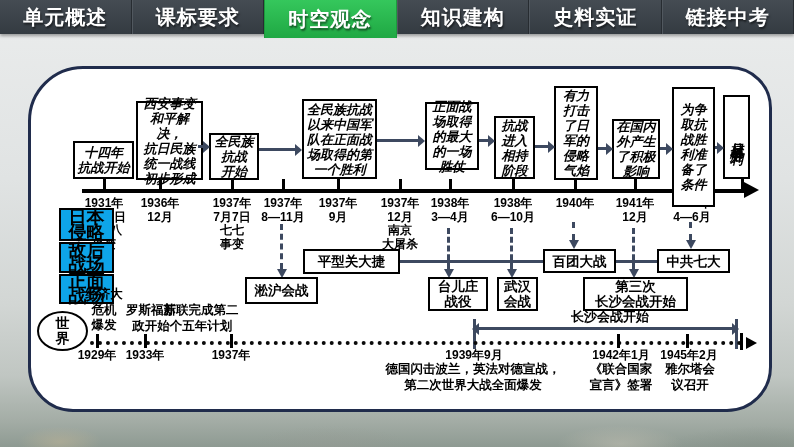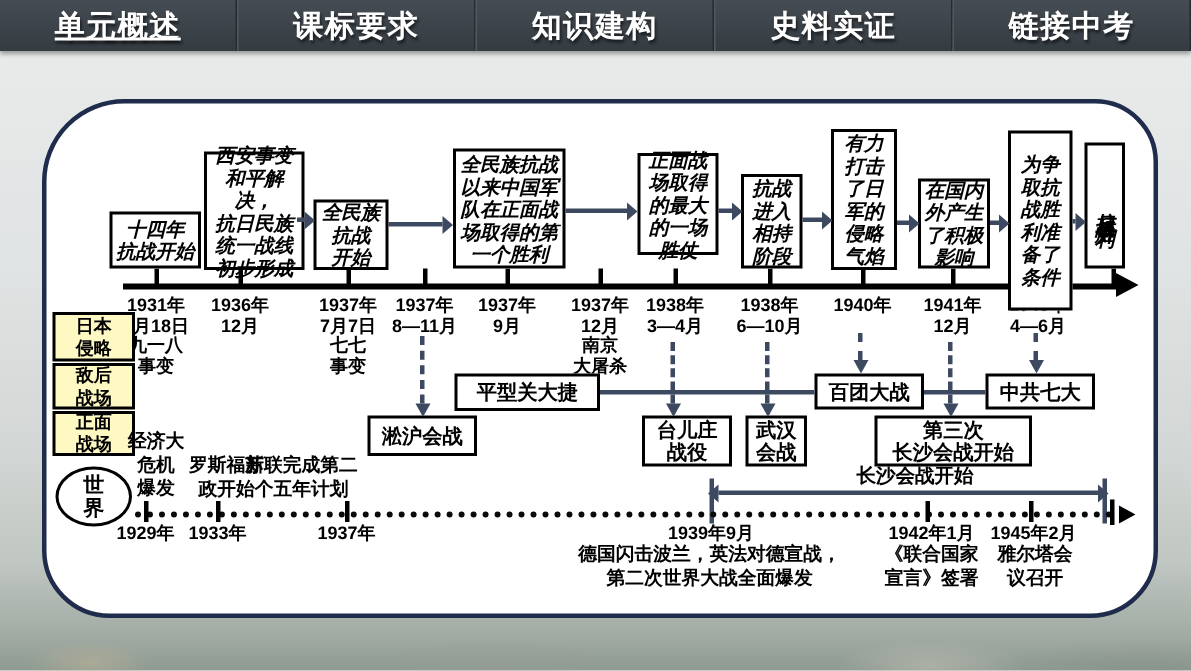--- a/index.html
+++ b/index.html
@@ -7,21 +7,21 @@
   body {
     position:relative;
     font-family:"Liberation Sans","DejaVu Sans",sans-serif;
     background:linear-gradient(180deg,#e9ebeb 6%,#e0e3e3 40%,#d2d6d4 68%,#c0c6c2 84%,#a4ada6 94%,#8e9a92 100%);
   }
   .pre { white-space:pre-line; }
 
   
   .tabbar{position:absolute;left:0;top:0;width:794px;height:34px;background:#3a4147;display:flex;z-index:30;box-shadow:0 2px 3px rgba(0,0,0,.35);}
   .tab{flex:1;height:34px;display:flex;align-items:center;justify-content:center;color:#fff;font-size:20px;font-weight:bold;letter-spacing:1px;text-shadow:1px 2px 2px rgba(0,0,0,.55);border-left:1px solid #51585f;border-right:1px solid #272c31;background:linear-gradient(180deg,#454c53,#343b41);cursor:pointer;}
-  .tab:first-child{border-left:none;text-decoration:underline;}
+  .tab:first-child{border-left:none;}
   .tab.active{background:linear-gradient(180deg,#35c75c,#1fa843);height:38px;border-left:1px solid #1c9a3c;border-right:1px solid #1c9a3c;}
 
   
   .mountains{position:absolute;left:0;top:392px;width:794px;height:55px;z-index:0;
     background:
       radial-gradient(60px 22px at 60px 50px, rgba(190,180,150,.55), rgba(190,180,150,0) 70%),
       radial-gradient(120px 30px at 330px 55px, rgba(150,155,148,.5), rgba(150,155,148,0) 70%),
       radial-gradient(90px 26px at 620px 52px, rgba(205,200,185,.45), rgba(205,200,185,0) 70%),
       radial-gradient(140px 34px at 760px 58px, rgba(130,140,132,.5), rgba(130,140,132,0) 70%);
   }
@@ -49,21 +49,21 @@
   
   .vdash{width:0;border-left:3px dashed #3d4960;z-index:4;}
   .vdash::after{content:'';position:absolute;left:-6.5px;bottom:-9px;width:0;height:0;border-top:9px solid #3d4960;border-left:5px solid transparent;border-right:5px solid transparent;}
 
   
   .bbox{display:flex;align-items:center;justify-content:center;text-align:center;background:#fff;border:2.5px solid #000;font-size:13.5px;line-height:15px;font-weight:bold;color:#000;z-index:6;}
 
   .conn{height:3px;background:#3d4960;top:260px;z-index:3;}
 
   
-  .ylabel{display:flex;align-items:center;justify-content:center;text-align:center;background:#fef9c3;border:2px solid #000;font-size:12px;line-height:15px;font-weight:bold;color:#000;}
+  .ylabel{display:flex;align-items:center;justify-content:center;text-align:center;background:#0ea5e9;border:2px solid #000;font-size:18px;line-height:15px;font-weight:bold;color:#000;margin-left:24px;}
   .oval{display:flex;align-items:center;justify-content:center;text-align:center;background:#fff;border:2.5px solid #000;border-radius:50%;font-size:14px;line-height:15px;font-weight:bold;color:#000;}
 
   
   .wline{left:90px;top:341px;width:652px;height:0;border-top:4px dotted #0a0a0a;}
   .wtick{top:334px;width:3px;height:14px;background:#000;}
   .wbar-end{left:740px;top:333px;width:3px;height:17px;background:#000;}
   .whead{left:746px;top:337px;width:0;height:0;border-left:11px solid #000;border-top:6px solid transparent;border-bottom:6px solid transparent;}
   .wdate{top:349px;width:84px;margin-left:-42px;text-align:center;font-size:12px;font-weight:bold;line-height:13px;color:#000;}
   .wnote{text-align:center;font-size:12.5px;font-weight:bold;line-height:15.5px;color:#000;}
 
@@ -75,20 +75,21 @@
   .ww2label{left:560px;top:308px;width:100px;text-align:center;font-size:13px;font-weight:bold;color:#000;}
 </style>
 </head>
 <body>
 
 <div class="mountains"></div>
 
 <div class="tabbar">
   <div class="tab">单元概述</div>
   <div class="tab">课标要求</div>
+  <div class="tab active">时空观念</div>
   <div class="tab">知识建构</div>
   <div class="tab">史料实证</div>
   <div class="tab">链接中考</div>
 </div>
 
 <div class="panel"></div>
 
 <div class="d axis"></div>
 <div class="d axis-head"></div>
 

